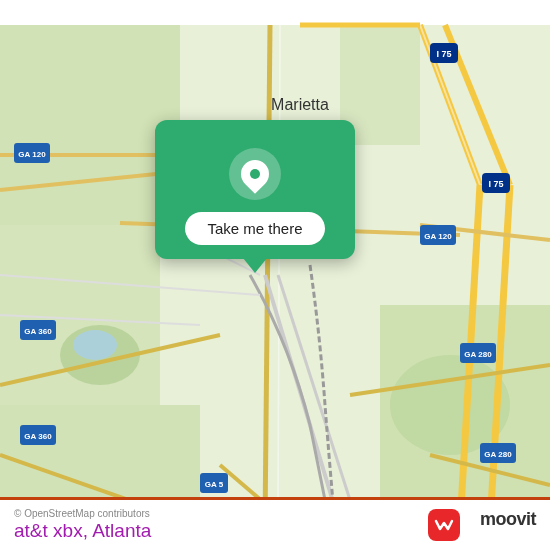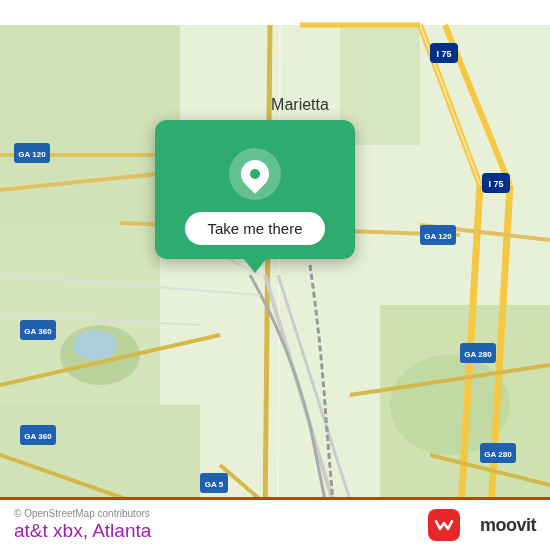--- a/index.html
+++ b/index.html
@@ -125,21 +125,20 @@
 
     #place-name {
       font-size: 19px;
       color: #a21caf;
       font-weight: 400;
       margin-top: 1px;
     }
 
     #moovit-logo {
       display: flex;
-      align-items: center;
       gap: 20px;
     }
 
     #moovit-icon {
       width: 32px;
       height: 32px;
       background: #e8272a;
       border-radius: 8px;
       display: flex;
       align-items: center;

